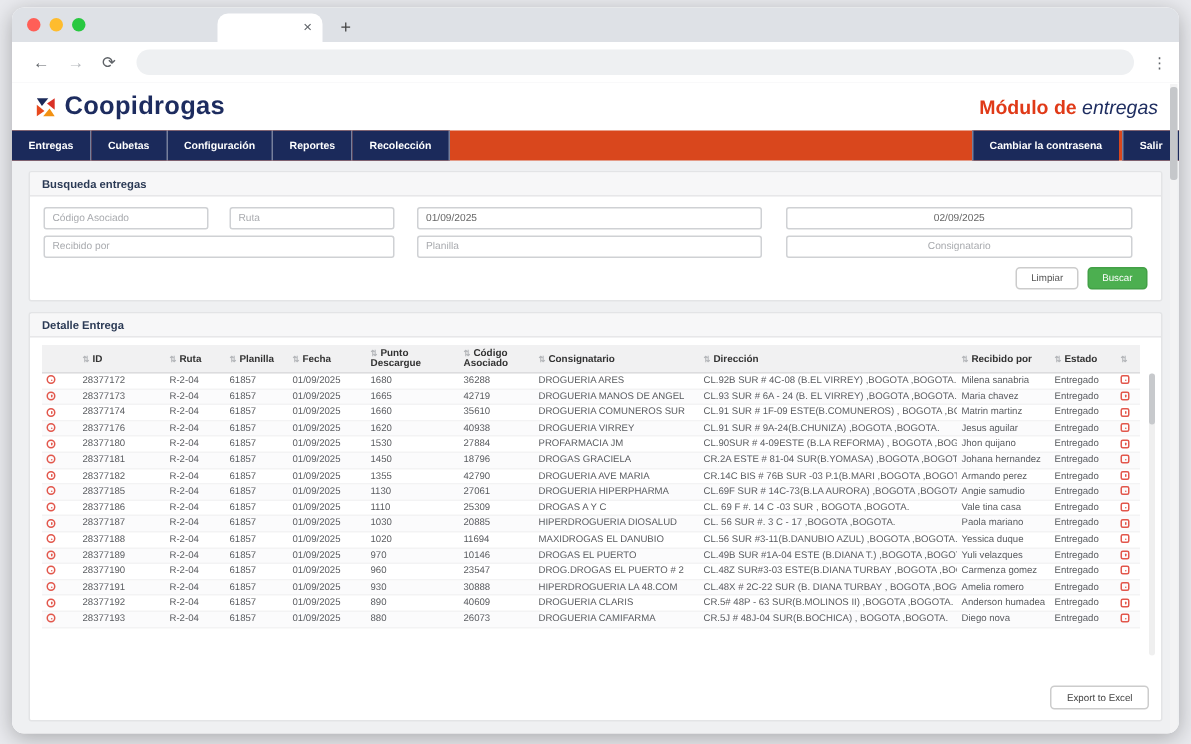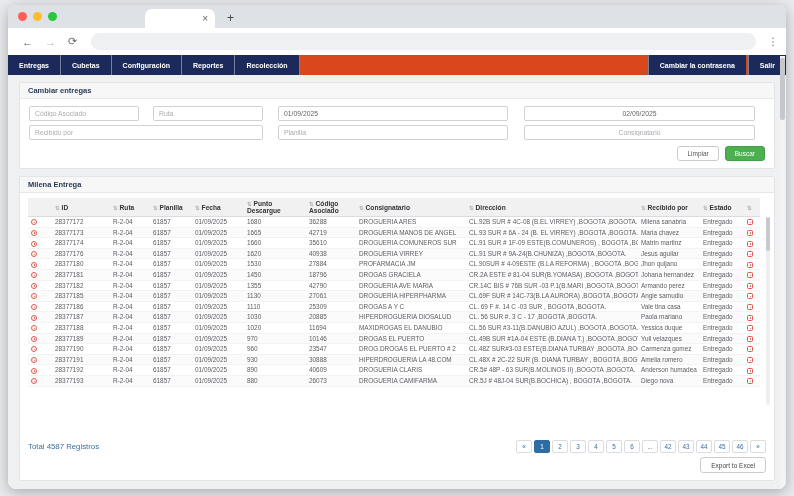--- a/index.html
+++ b/index.html
@@ -117,61 +117,76 @@
   <div class="addrbar">
     <span class="navbtn">←</span>
     <span class="navbtn fwd">→</span>
     <span class="navbtn">⟳</span>
     <div class="urlpill"></div>
     <span class="menu3">⋮</span>
   </div>
 
   <div class="page">
 
+    <div class="appheader">
+      <div class="brand">
+        <svg width="17" height="17" viewBox="0 0 20 20">
+          <path d="M3 3 L12 3 L7 9 Z" fill="#1d2b5a"></path>
+          <path d="M17 3 L17 12 L11 7 Z" fill="#d93025"></path>
+          <path d="M17 17 L8 17 L13 11 Z" fill="#f29111"></path>
+          <path d="M3 17 L3 8 L9 13 Z" fill="#e8491d"></path>
+        </svg>
+        <span class="brand-text">Coopidrogas</span>
+      </div>
+      <div class="module-title">
+        <span class="module-red">Módulo de</span>
+        <span class="module-navy">entregas</span>
+      </div>
+    </div>
 
     <div class="mainnav">
       <div class="nav-left">
           <div class="nav-item">Entregas</div>
           <div class="nav-item">Cubetas</div>
           <div class="nav-item">Configuración</div>
           <div class="nav-item">Reportes</div>
           <div class="nav-item">Recolección</div>
         </div>
       <div class="nav-spacer"></div>
       <div class="nav-right">
           <div class="nav-item">Cambiar la contrasena</div>
           <div class="nav-item">Salir</div>
         </div>
     </div>
 
     <div class="content">
 
       <div class="card">
-        <div class="card-header">Cambiar entregas</div>
+        <div class="card-header">Busqueda entregas</div>
         <div class="search-body">
           <div class="frow">
             <input class="inp w-a" placeholder="Código Asociado" style="">
             <input class="inp w-b" placeholder="Ruta" style="">
             <input class="inp w-c" value="01/09/2025" style="">
             <input class="inp w-d" value="02/09/2025" style="">
           </div>
           <div class="frow">
             <input class="inp w-ab" placeholder="Recibido por" style="">
             <input class="inp w-c" placeholder="Planilla" style="">
             <input class="inp w-d" placeholder="Consignatario" style="">
           </div>
           <div class="btnrow">
             <button class="btn btn-clear">Limpiar</button>
             <button class="btn btn-search">Buscar</button>
           </div>
         </div>
       </div>
 
       <div class="card detail-card">
-        <div class="card-header">Milena Entrega</div>
+        <div class="card-header">Detalle Entrega</div>
         <div class="table-wrap">
           <table>
             <colgroup>
               <col style="width:24px">
                 <col style="width:58px">
                 <col style="width:40px">
               <col style="width:42px">
                 <col style="width:52px">
                 <col style="width:62px">
               <col style="width:50px">
@@ -421,39 +436,20 @@
                   <td>Diego nova</td>
                   <td>Entregado</td>
                   <td><span class="sq-icon"></span></td>
                 </tr>
               </tbody>
           </table>
           <div class="tbl-scroll">
             <div class="tbl-thumb"></div>
           </div>
         </div>
-        <div class="tfooter">
-          <span class="total">Total 4587 Registros</span>
-          <div class="pager">
-              <div class="pg">«</div>
-              <div class="pg active">1</div>
-              <div class="pg">2</div>
-              <div class="pg">3</div>
-              <div class="pg">4</div>
-              <div class="pg">5</div>
-              <div class="pg">6</div>
-              <div class="pg">...</div>
-              <div class="pg">42</div>
-              <div class="pg">43</div>
-              <div class="pg">44</div>
-              <div class="pg">45</div>
-              <div class="pg">46</div>
-              <div class="pg">»</div>
-            </div>
-        </div>
         <div class="exportrow">
           <button class="btn-export">Export to Excel</button>
         </div>
       </div>
 
     </div>
 
     <div class="page-scroll">
       <div class="page-thumb"></div>
     </div>

